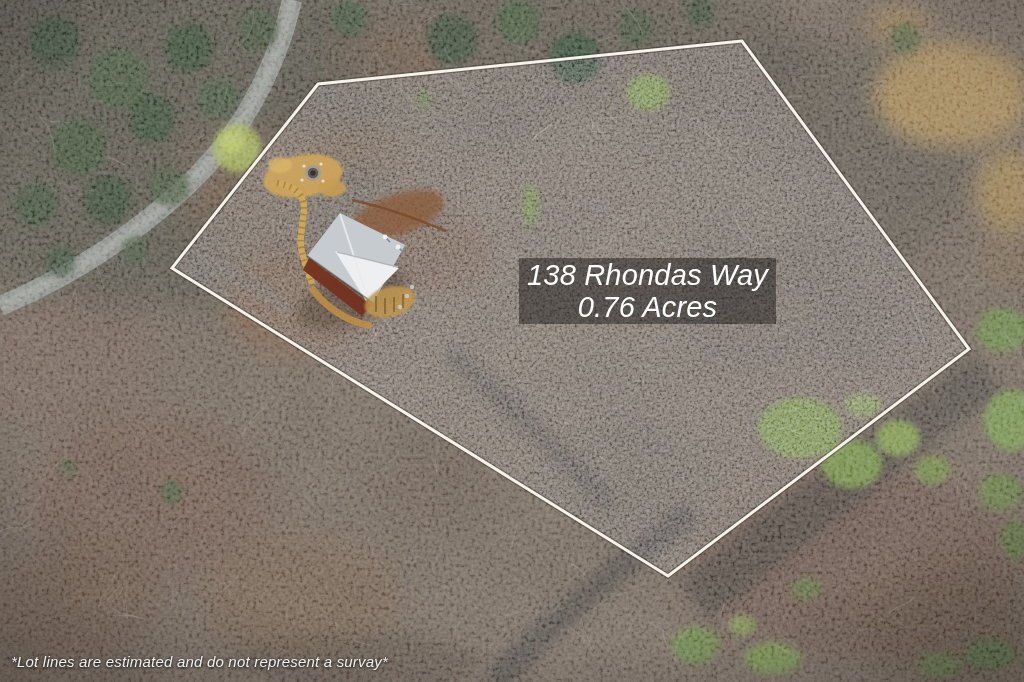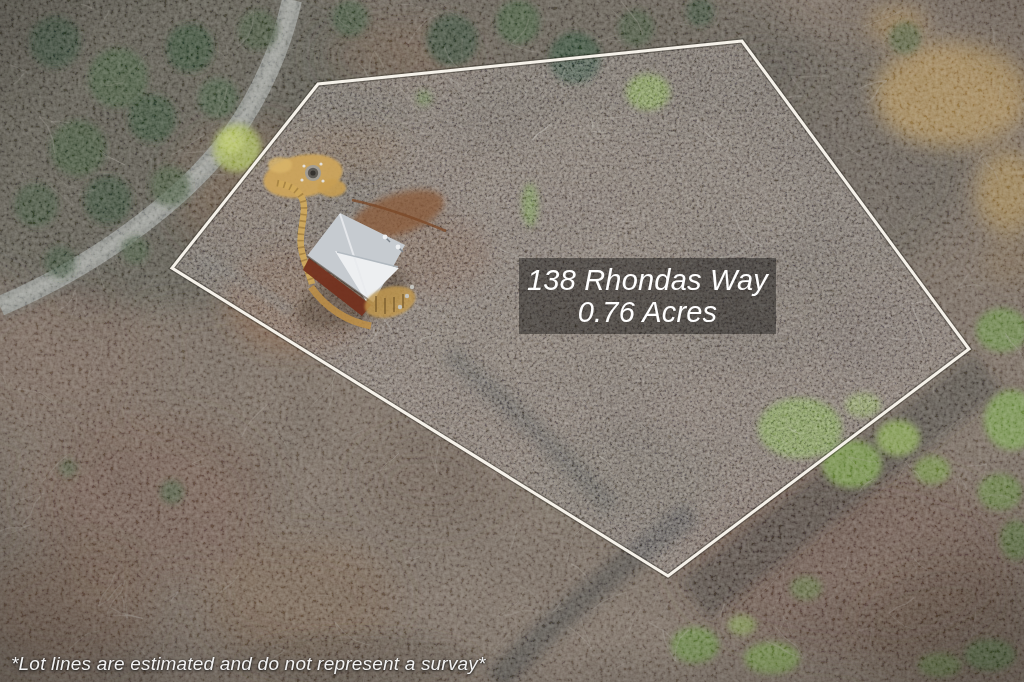--- a/index.html
+++ b/index.html
@@ -2,29 +2,29 @@
 <html><head>
 <meta charset="utf-8">
 <style>
   html,body{margin:0;padding:0;background:#1a1713;}
   .stage{
     position:relative;width:1024px;height:682px;overflow:hidden;
     background:#6f6152;font-family:"Liberation Sans",sans-serif;
   }
   .stage svg{position:absolute;left:0;top:0;display:block;}
   .label-box{
-    position:absolute;left:519px;top:258px;width:257px;height:76px;
+    position:absolute;left:519px;top:258px;width:257px;height:66px;
     background:rgba(8,8,8,0.42);
     color:#fff;font-style:italic;text-align:center;
     display:flex;flex-direction:column;justify-content:center;
     font-size:29px;line-height:32px;letter-spacing:0.2px;
   }
   .disclaimer{
     position:absolute;left:11px;top:653px;
-    color:#f2f2f2;font-style:italic;font-size:19px;letter-spacing:0.2px;
+    color:#f2f2f2;font-style:italic;font-size:15px;letter-spacing:0.2px;
     text-shadow:0 1px 3px rgba(0,0,0,0.8), 0 0 2px rgba(0,0,0,0.5);
     white-space:nowrap;
   }
 </style>
 </head>
 <body>
 
 <div class="stage">
 
 <svg width="1024" height="682" viewBox="0 0 1024 682">

